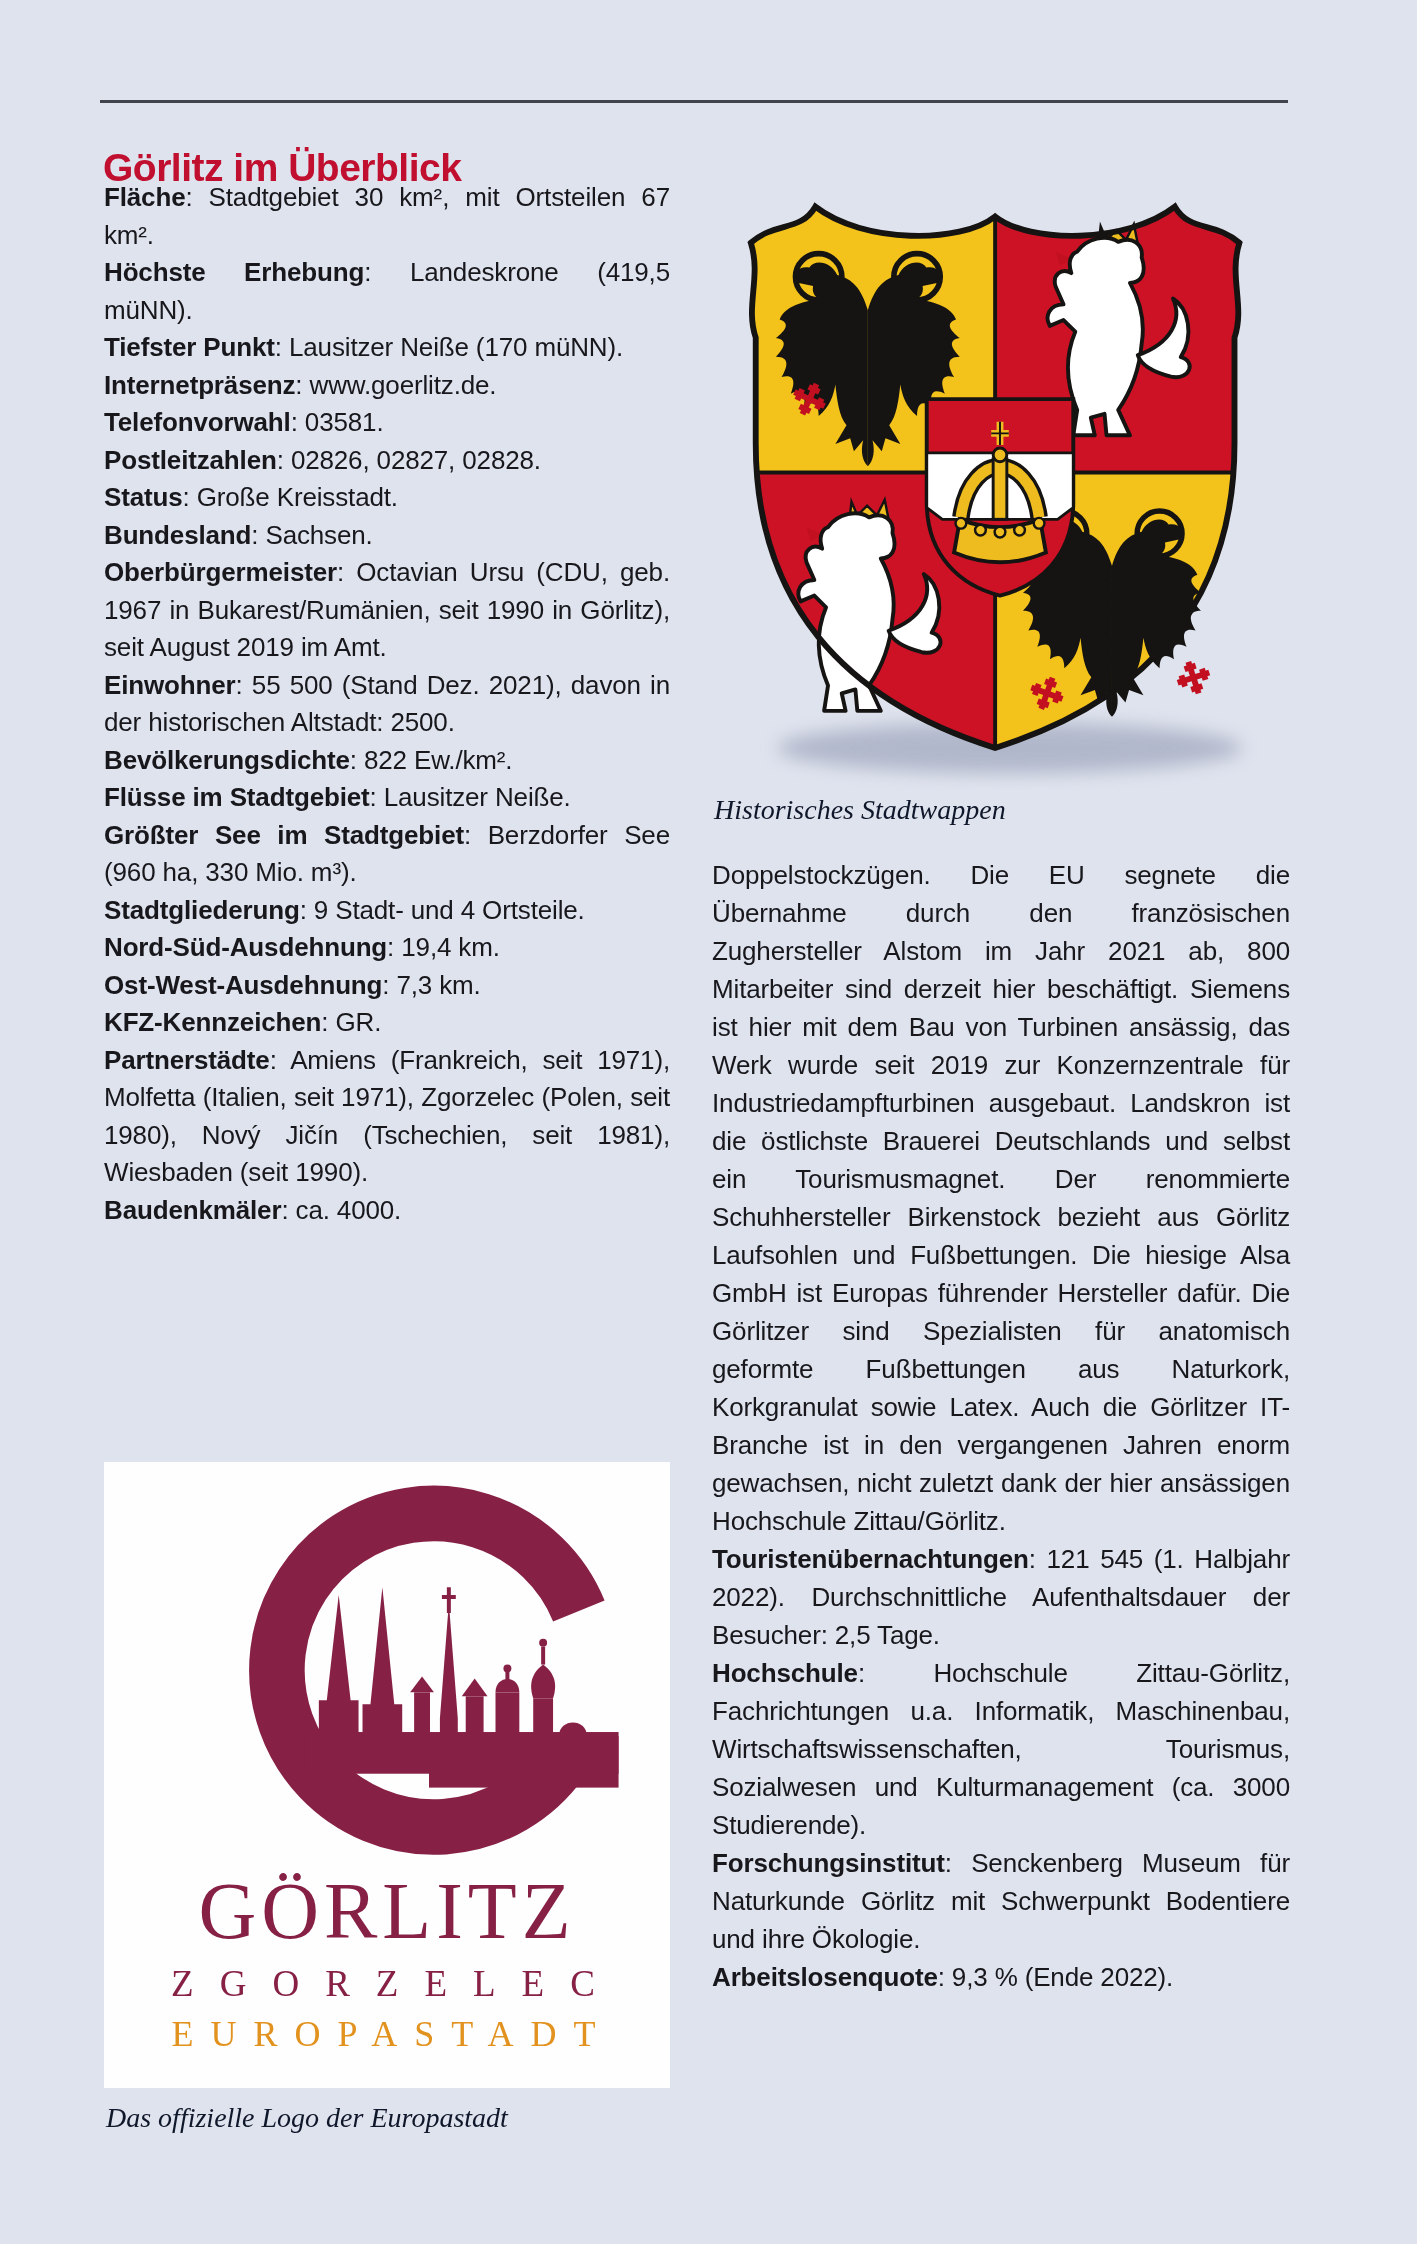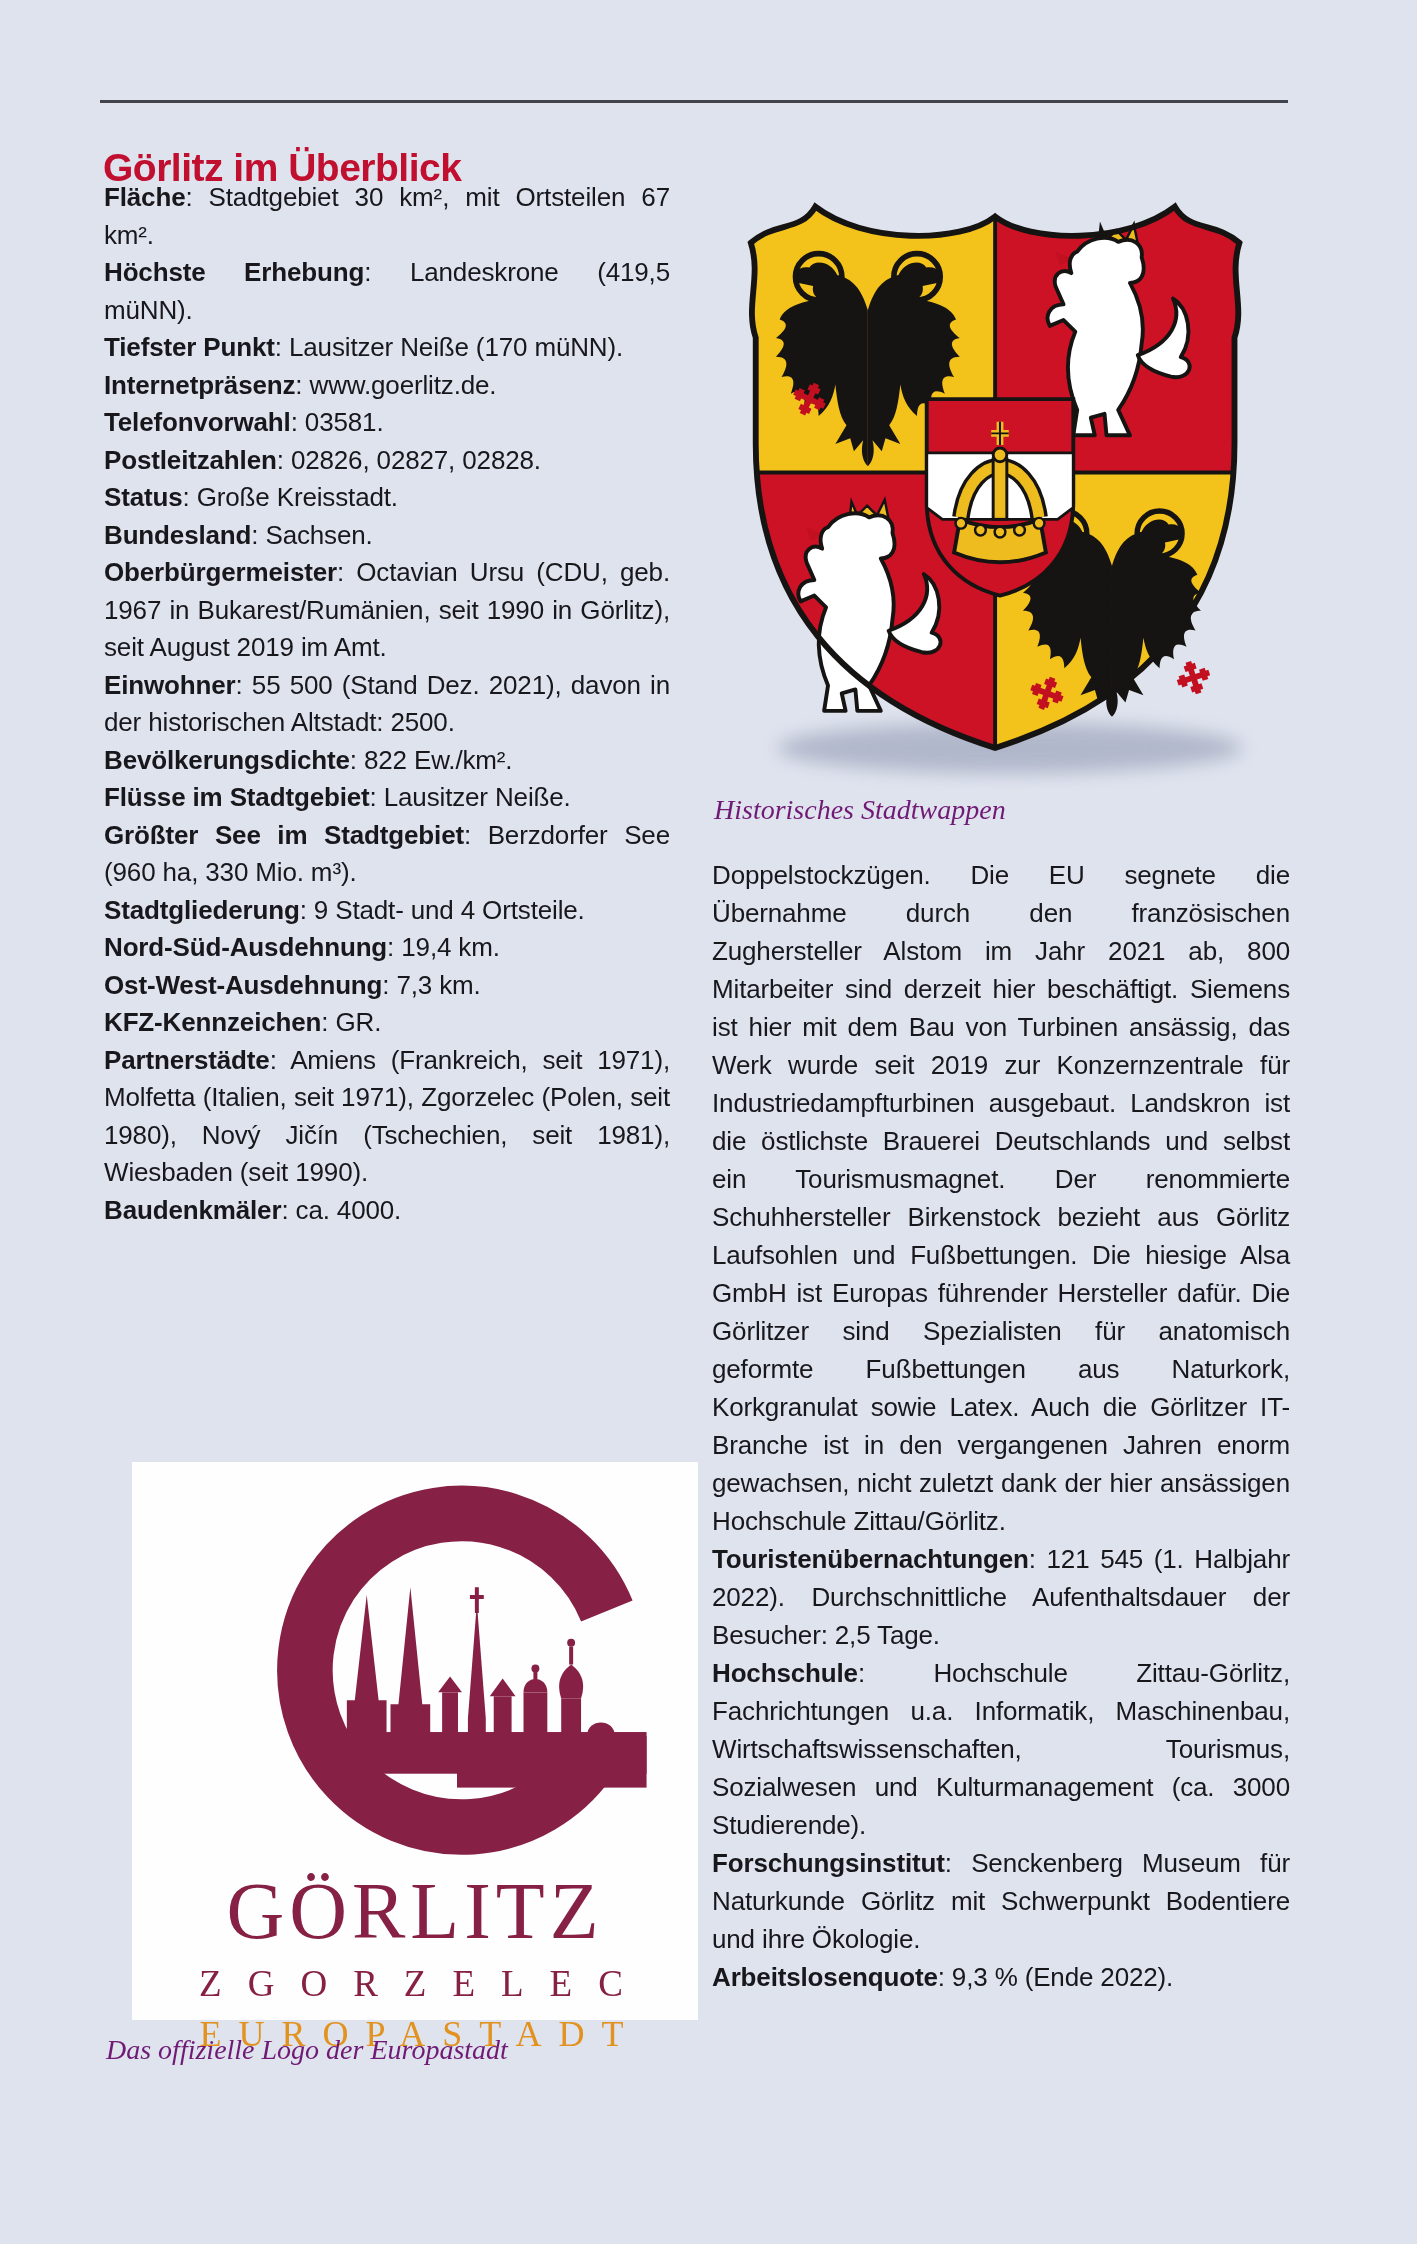--- a/index.html
+++ b/index.html
@@ -24,26 +24,26 @@
   
   .facts-col{position:absolute;left:104px;top:179px;width:566px;}
   .right-col{position:absolute;left:712px;top:150px;width:578px;}
 
   p.fact,p.bodytext{margin:0;font-size:26px;line-height:37.5px;text-align:justify;letter-spacing:-0.15px;}
   p.fact b{font-weight:bold;}
   .right-col p.fact, .right-col p.bodytext{line-height:38px;}
 
   
   .wappen-svg{display:block;width:576px;height:640px;}
-  .figure-caption{font-family:"Liberation Serif",serif;font-style:italic;font-size:28px;color:#701a75;margin:4px 0 0 2px;}
+  .figure-caption{font-family:"Liberation Serif",serif;font-style:italic;font-size:28px;color:#0f172a;margin:4px 0 0 2px;}
   .right-text{margin-top:30px;}
 
   
   .logo-figure{position:absolute;left:104px;top:1462px;width:566px;}
-  .logo-box{width:566px;height:558px;background:#fefefe;box-sizing:border-box;padding-top:14px;text-align:center;margin-left:28px;}
+  .logo-box{width:566px;height:626px;background:#fefefe;box-sizing:border-box;padding-top:14px;text-align:center;}
   .logo-g-svg{display:block;width:452px;height:392px;margin-left:100px;}
   .logo-name{font-family:"Liberation Serif",serif;color:var(--logo_maroon,#872045);font-size:80px;line-height:82px;letter-spacing:5px;margin-top:2px;}
   .logo-line2{font-family:"Liberation Serif",serif;color:var(--logo_maroon,#872045);font-size:37px;line-height:44px;letter-spacing:26px;margin-top:10px;text-indent:18px;}
   .logo-line3{font-family:"Liberation Serif",serif;color:var(--logo_orange,#e2921e);font-size:36px;line-height:40px;letter-spacing:17px;margin-top:8px;text-indent:10px;}
   .logo-figure .figure-caption{margin-top:14px;}
 </style>
 </head>
 <body>
 
 <div class="page">

